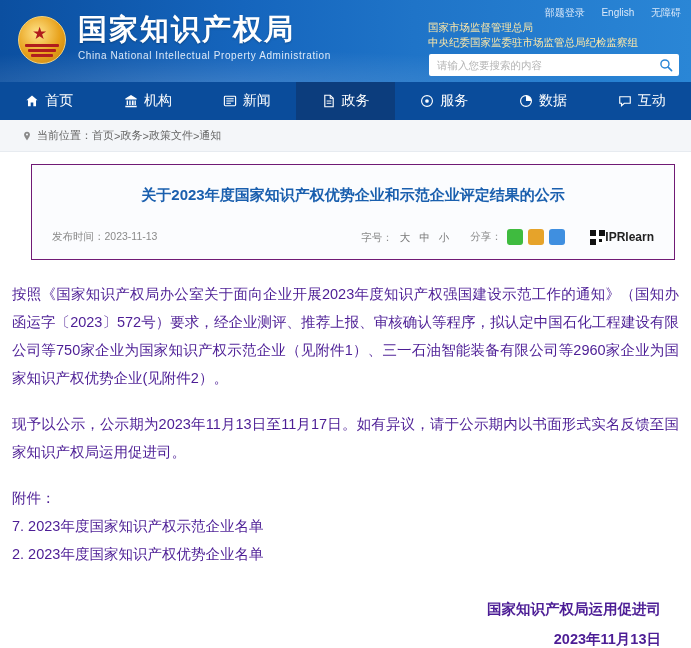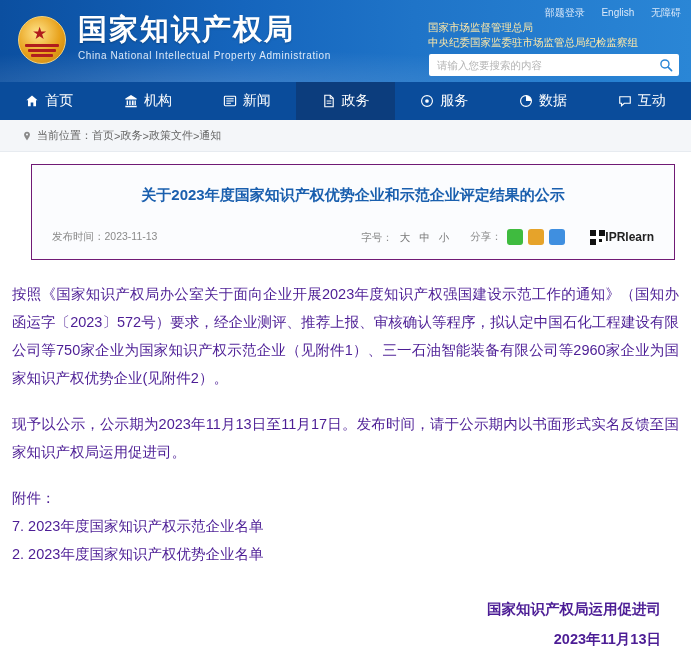--- a/index.html
+++ b/index.html
@@ -395,21 +395,21 @@
 
       <div class="meta-right">
         <span class="qr-mark"></span>
         <span class="brand-txt">IPRlearn</span>
       </div>
     </div>
   </div>
 
   <div class="content">
     <p>按照《国家知识产权局办公室关于面向企业开展2023年度知识产权强国建设示范工作的通知》（国知办函运字〔2023〕572号）要求，经企业测评、推荐上报、审核确认等程序，拟认定中国石化工程建设有限公司等750家企业为国家知识产权示范企业（见附件1）、三一石油智能装备有限公司等2960家企业为国家知识产权优势企业(见附件2）。</p>
-    <p>现予以公示，公示期为2023年11月13日至11月17日。发布时间，请于公示期内以书面形式实名反馈至国家知识产权局运用促进司。</p>
+    <p>现予以公示，公示期为2023年11月13日至11月17日。如有异议，请于公示期内以书面形式实名反馈至国家知识产权局运用促进司。</p>
     <p class="attach-head">附件：</p>
     <p class="attach-item">7. 2023年度国家知识产权示范企业名单</p>
     <p class="attach-item">2. 2023年度国家知识产权优势企业名单</p>
 
     <div class="sign-block">
       <div>国家知识产权局运用促进司</div>
       <div>2023年11月13日</div>
     </div>
   </div>
 </div>

